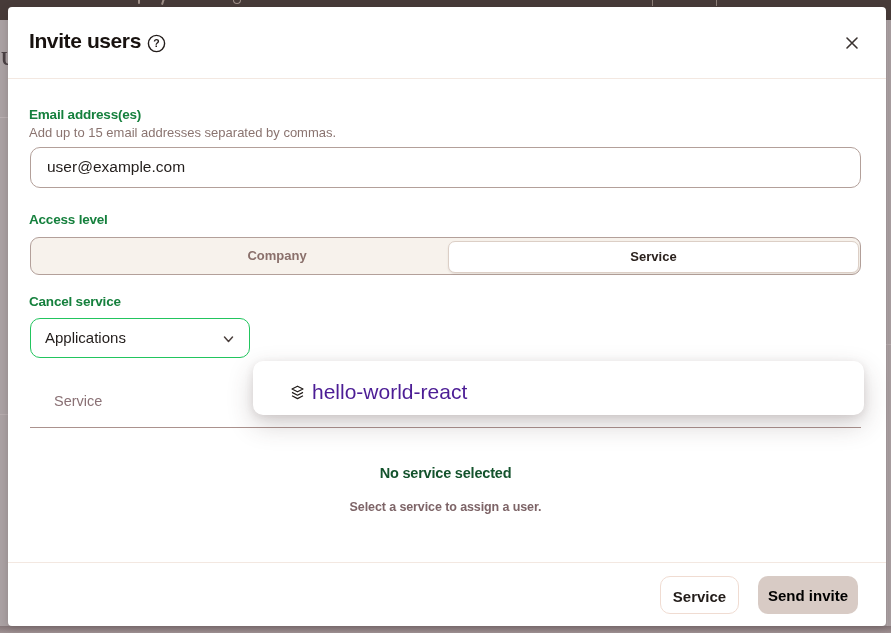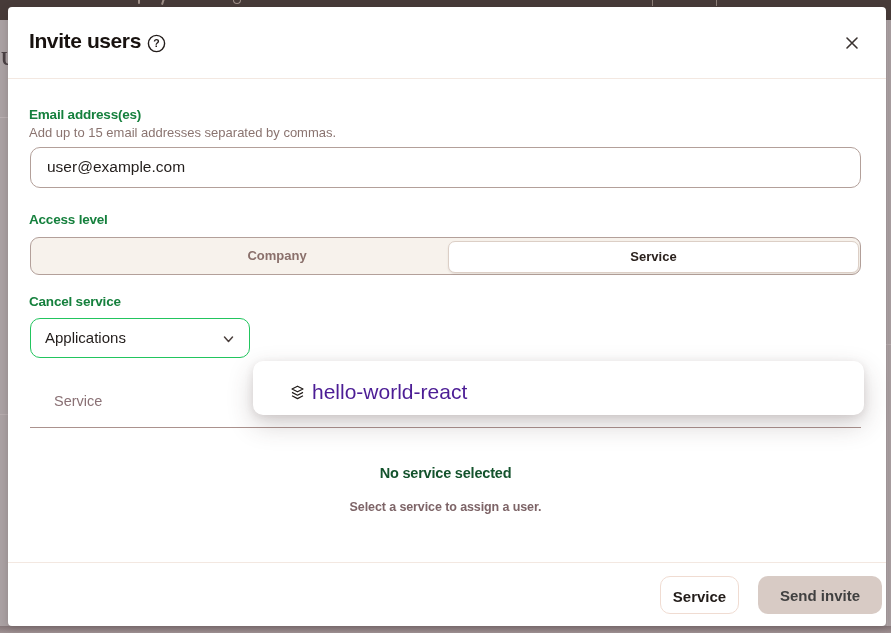--- a/index.html
+++ b/index.html
@@ -57,21 +57,21 @@
   .ddown .row .txt { position:absolute; left:59px; top:19px; font-size:21px; color:#4c1d95; }
 
   .th-service { position:absolute; left:46px; top:386px; font-size:14.5px; color:#8a7175; }
   .th-line { position:absolute; left:22px; top:420px; width:831px; height:1px; background:#ab928e; }
 
   .empty-title { position:absolute; left:22px; top:458px; width:831px; text-align:center; font-size:14.5px; font-weight:700; color:#14532d; letter-spacing:-0.2px; }
   .empty-sub { position:absolute; left:22px; top:493px; width:831px; text-align:center; font-size:12.5px; font-weight:700; letter-spacing:-0.1px; color:#7d6467; }
 
   .ftr-border { position:absolute; left:0; top:555px; width:878px; height:1px; background:#f3e8e1; }
   .btn-cancel { position:absolute; left:652px; top:569px; width:79px; height:38px; background:#fff; border:1px solid #f0dcd2; border-radius:10px; text-align:center; line-height:39px; font-size:15px; font-weight:700; color:#221c19; }
-  .btn-send { position:absolute; left:750px; top:569px; width:124px; height:38px; background:#d8cbc5; border-radius:10px; text-align:center; line-height:40px; font-size:15px; font-weight:700; color:#404040; }
+  .btn-send { position:absolute; left:750px; top:569px; width:100px; height:38px; background:#d8cbc5; border-radius:10px; text-align:center; line-height:40px; font-size:15px; font-weight:700; color:#000000; }
 </style>
 </head>
 <body>
   <div class="topbar">
     <div class="f1"></div>
     <div class="f2"></div>
     <div class="f3"></div>
   </div>
   <div class="vline1"></div>
 <div class="vline2"></div>

